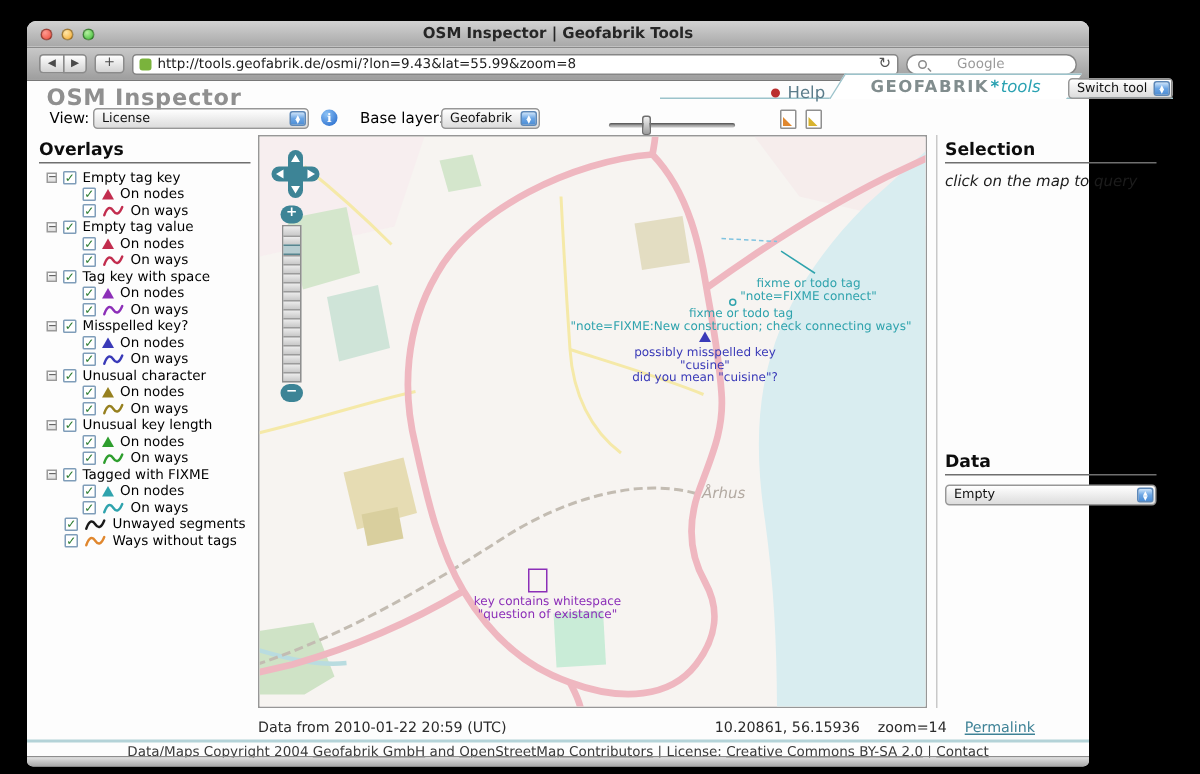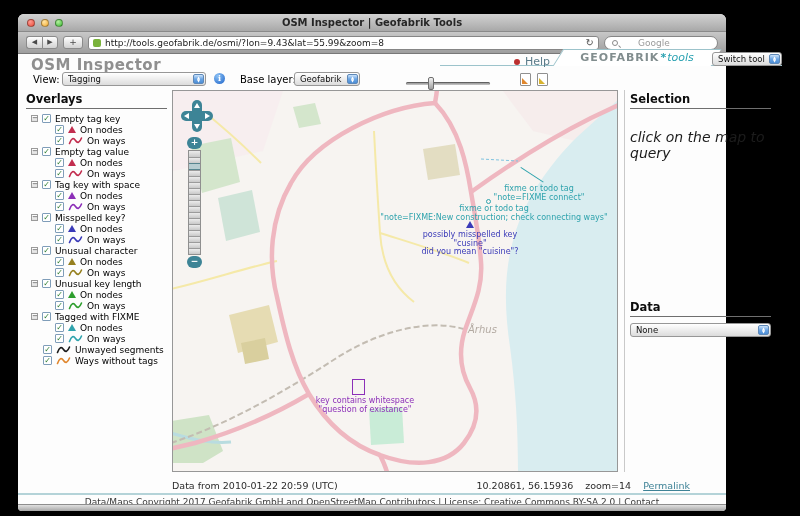--- a/index.html
+++ b/index.html
@@ -87,21 +87,21 @@
   .row.single{padding-left:17px;}
   .exp{width:7px;height:7px;flex:none;border:1px solid #9a9a9a;background:linear-gradient(#fff,#ddd);
     font-size:7px;line-height:5px;text-align:center;color:#333;}
   .cb{width:9px;height:9px;flex:none;border:1px solid #7f9db9;background:#fff;border-radius:1px;
     font-size:8px;line-height:8px;text-align:center;color:#2e7d32;}
   .tri{width:0;height:0;flex:none;border-left:4px solid transparent;border-right:4px solid transparent;
     border-bottom:7px solid #c00;}
   .lbl{font-size:9px;color:#000;white-space:nowrap;}
   .right-divider{position:absolute;left:606px;top:76px;width:1px;height:382px;background:#c9c9c9;}
   .selection-panel{position:absolute;left:612px;top:78px;width:141px;}
-  .selection-hint{margin-top:20px;font-size:14px;font-style:italic;color:#1c1c1c;}
+  .selection-hint{margin-top:7px;font-size:10px;font-style:italic;color:#1c1c1c;}
   .data-panel{position:absolute;left:612px;top:286px;width:141px;}
   .data-select{margin-top:6px;width:141px;}
   
   .map{position:absolute;left:154px;top:76px;width:446px;height:382px;border:1px solid #979797;
     overflow:hidden;background:#f7f4f1;}
   .map svg{position:absolute;left:0;top:0;}
   .ann-layer{position:absolute;inset:0;pointer-events:none;}
   .ann-text{position:absolute;transform:translateX(-50%);text-align:center;font-size:8px;
     line-height:8.5px;white-space:nowrap;}
   .ann-seg{position:absolute;height:0;border-top:1.4px solid;transform-origin:0 0;}
@@ -186,21 +186,21 @@
   <div class="aqua switch-select">
     <span class="val">Switch tool...</span>
     <span class="stepper">
         <i>▲</i>
         <i>▼</i>
       </span>
   </div>
 
   <span class="ctl-label" style="left:15px;">View:</span>
   <div class="aqua view-select">
-    <span class="val">Tagging</span>
+    <span class="val">License</span>
     <span class="stepper">
         <i>▲</i>
         <i>▼</i>
       </span>
   </div>
   <span class="info-icon">i</span>
   <span class="ctl-label" style="left:222px;">Base layer:</span>
   <div class="aqua base-select">
     <span class="val">Geofabrik</span>
     <span class="stepper">
@@ -439,39 +439,39 @@
   </div>
   <div class="right-divider"></div>
 
   <div class="selection-panel">
     <div class="panel-heading">Selection</div>
     <div class="selection-hint">click on the map to query</div>
   </div>
   <div class="data-panel">
     <div class="panel-heading">Data</div>
     <div class="aqua data-select">
-      <span class="val">None</span>
+      <span class="val">Empty</span>
       <span class="stepper">
           <i>▲</i>
           <i>▼</i>
         </span>
     </div>
   </div>
 
   <div class="statusbar">
     <span class="status-left">Data from 2010-01-22 20:59 (UTC)</span>
     <span class="status-right">
       <span>10.20861, 56.15936</span>
       <span>zoom=14</span>
       <span class="permalink">Permalink</span>
     </span>
   </div>
   <div class="footer-rule"></div>
   <div class="footer">
-    <span>Data/Maps Copyright 2017</span>
+    <span>Data/Maps Copyright 2004</span>
     <a>Geofabrik GmbH</a>
     <span>and</span>
     <a>OpenStreetMap Contributors</a>
     <span>|</span>
     <span>License:</span>
     <a>Creative Commons BY-SA 2.0</a>
     <span>|</span>
     <a>Contact</a>
   </div>
   <div class="bottom-bar"></div>

